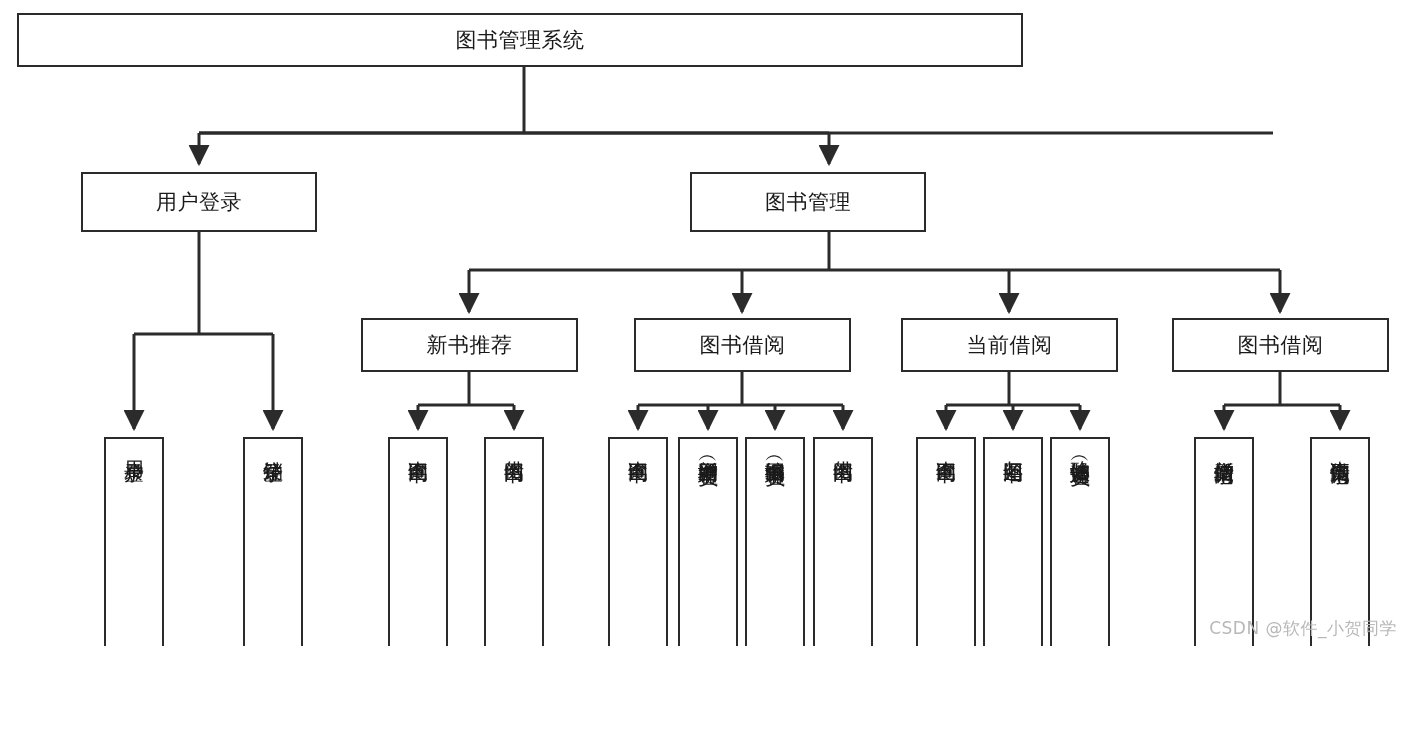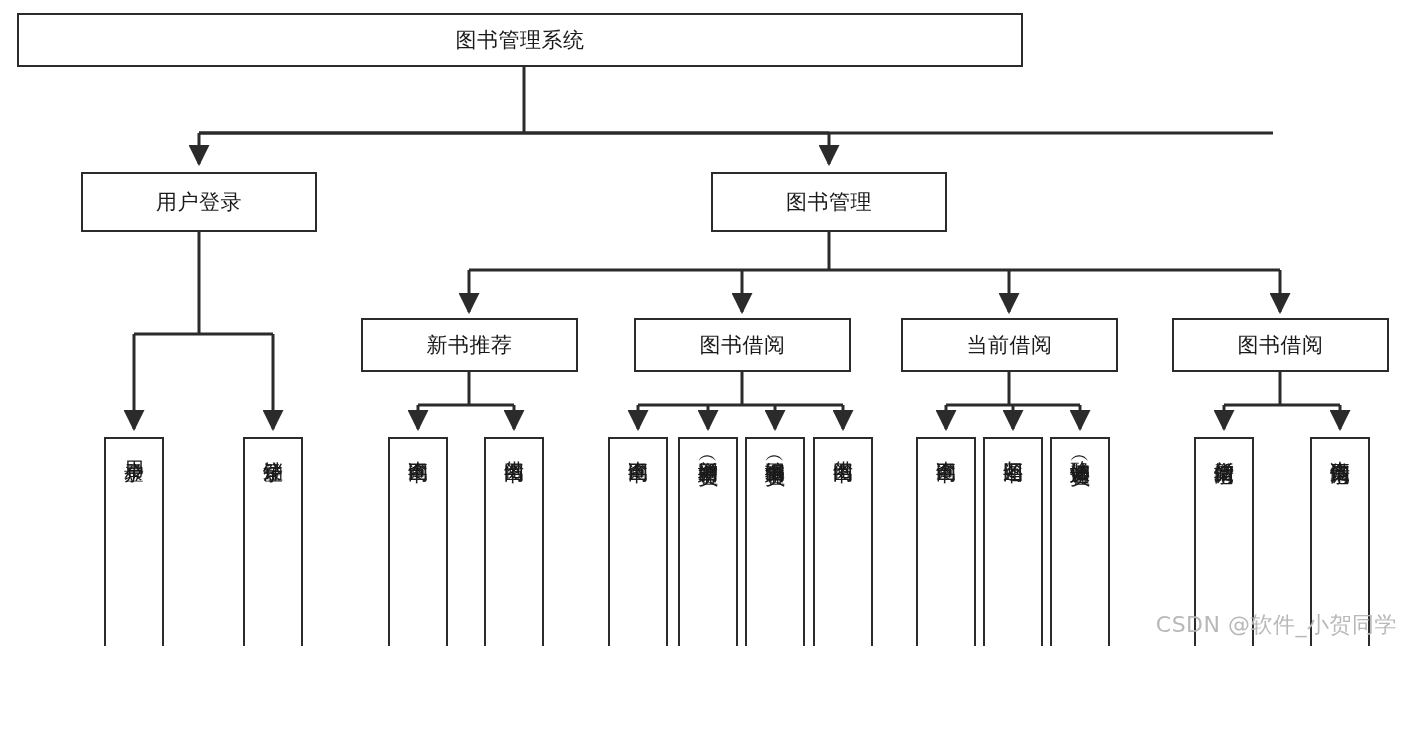--- a/index.html
+++ b/index.html
@@ -52,21 +52,21 @@
     font-size: 20px;
     line-height: 1.35;
     letter-spacing: 1px;
     white-space: nowrap;
   }
   .watermark {
     position: absolute;
     right: 8px;
     bottom: 6px;
     color: #b8b8b8;
-    font-size: 22px;
+    font-size: 17px;
     letter-spacing: 0.5px;
     white-space: nowrap;
     pointer-events: none;
   }
 </style>
 </head>
 <body>
 
 <div id="canvas">
 
@@ -121,21 +121,21 @@
     </g>
   </svg>
 
   <div class="node-box" style="left:17px; top:13px; width:1006px; height:54px;">
     <span class="node-label">图书管理系统</span>
   </div>
 
   <div class="node-box" style="left:81px; top:172px; width:236px; height:60px;">
     <span class="node-label">用户登录</span>
   </div>
-  <div class="node-box" style="left:711px; top:172px; width:236px; height:60px;align-items:center;">
+  <div class="node-box" style="left:690px; top:172px; width:236px; height:60px;align-items:center;">
     <span class="node-label">图书管理</span>
   </div>
 
   <div class="node-box" style="left:634px; top:318px; width:217px; height:54px;">
     <span class="node-label">图书借阅</span>
   </div>
   <div class="node-box" style="left:361px; top:318px; width:217px; height:54px;">
     <span class="node-label">新书推荐</span>
   </div>
   <div class="node-box" style="left:901px; top:318px; width:217px; height:54px;align-items:center;">

